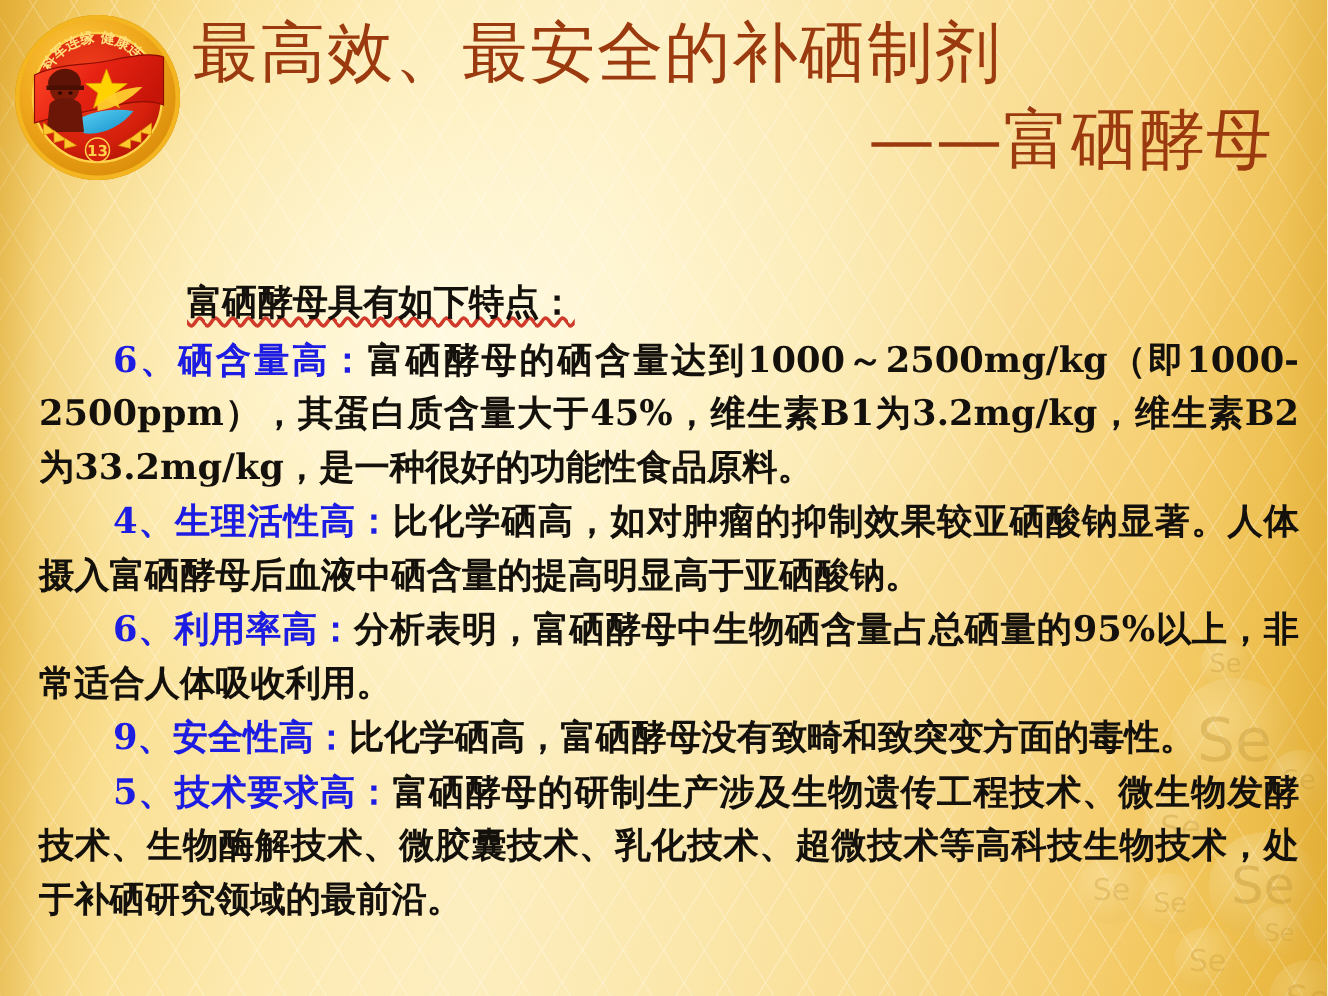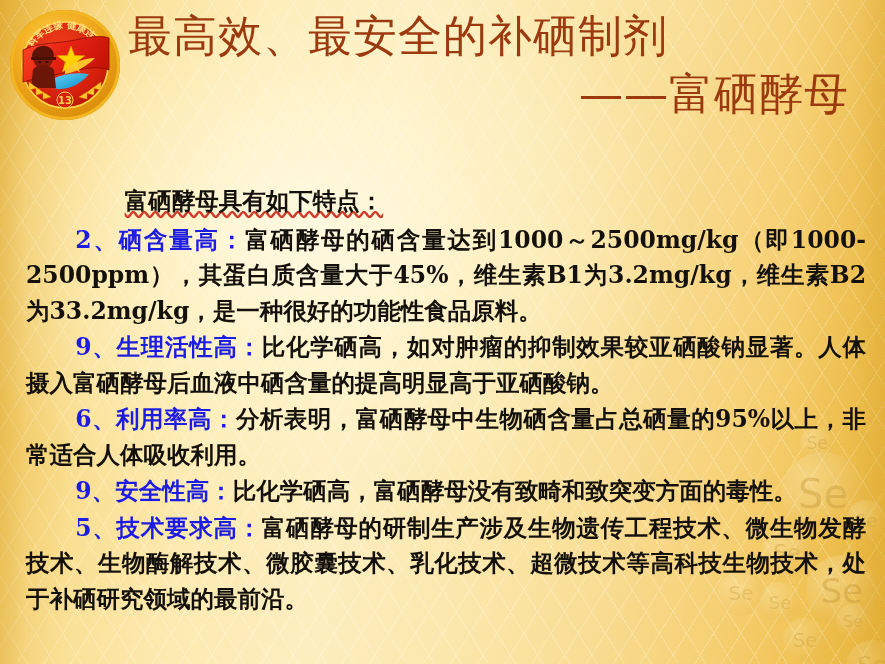--- a/index.html
+++ b/index.html
@@ -230,25 +230,25 @@
     <div id="title-line2">——富硒酵母</div>
   </div>
 
   <div id="body-text">
 
     <p class="para p-intro">
       <span class="squiggle">富硒酵母具有如下特点：</span>
     </p>
 
     <p class="para">
-      <span class="lead">2、硒含量高：</span><span>富硒酵母的硒含量达到1000～2500mg/kg（即1000-2500ppm），其蛋白质含量大于45%，维生素B1为3.2mg/kg，维生素B2为33.2mg/kg，是一种很好的功能性食品原料。</span>
-    </p>
-
-    <p class="para">
-      <span class="lead">9、生理活性高：</span><span>比化学硒高，如对肿瘤的抑制效果较亚硒酸钠显著。人体摄入富硒酵母后血液中硒含量的提高明显高于亚硒酸钠。</span>
+      <span class="lead">6、硒含量高：</span><span>富硒酵母的硒含量达到1000～2500mg/kg（即1000-2500ppm），其蛋白质含量大于45%，维生素B1为3.2mg/kg，维生素B2为33.2mg/kg，是一种很好的功能性食品原料。</span>
+    </p>
+
+    <p class="para">
+      <span class="lead">4、生理活性高：</span><span>比化学硒高，如对肿瘤的抑制效果较亚硒酸钠显著。人体摄入富硒酵母后血液中硒含量的提高明显高于亚硒酸钠。</span>
     </p>
 
     <p class="para">
       <span class="lead">6、利用率高：</span><span>分析表明，富硒酵母中生物硒含量占总硒量的95%以上，非常适合人体吸收利用。</span>
     </p>
 
     <p class="para">
       <span class="lead">9、安全性高：</span><span>比化学硒高，富硒酵母没有致畸和致突变方面的毒性。</span>
     </p>
 

